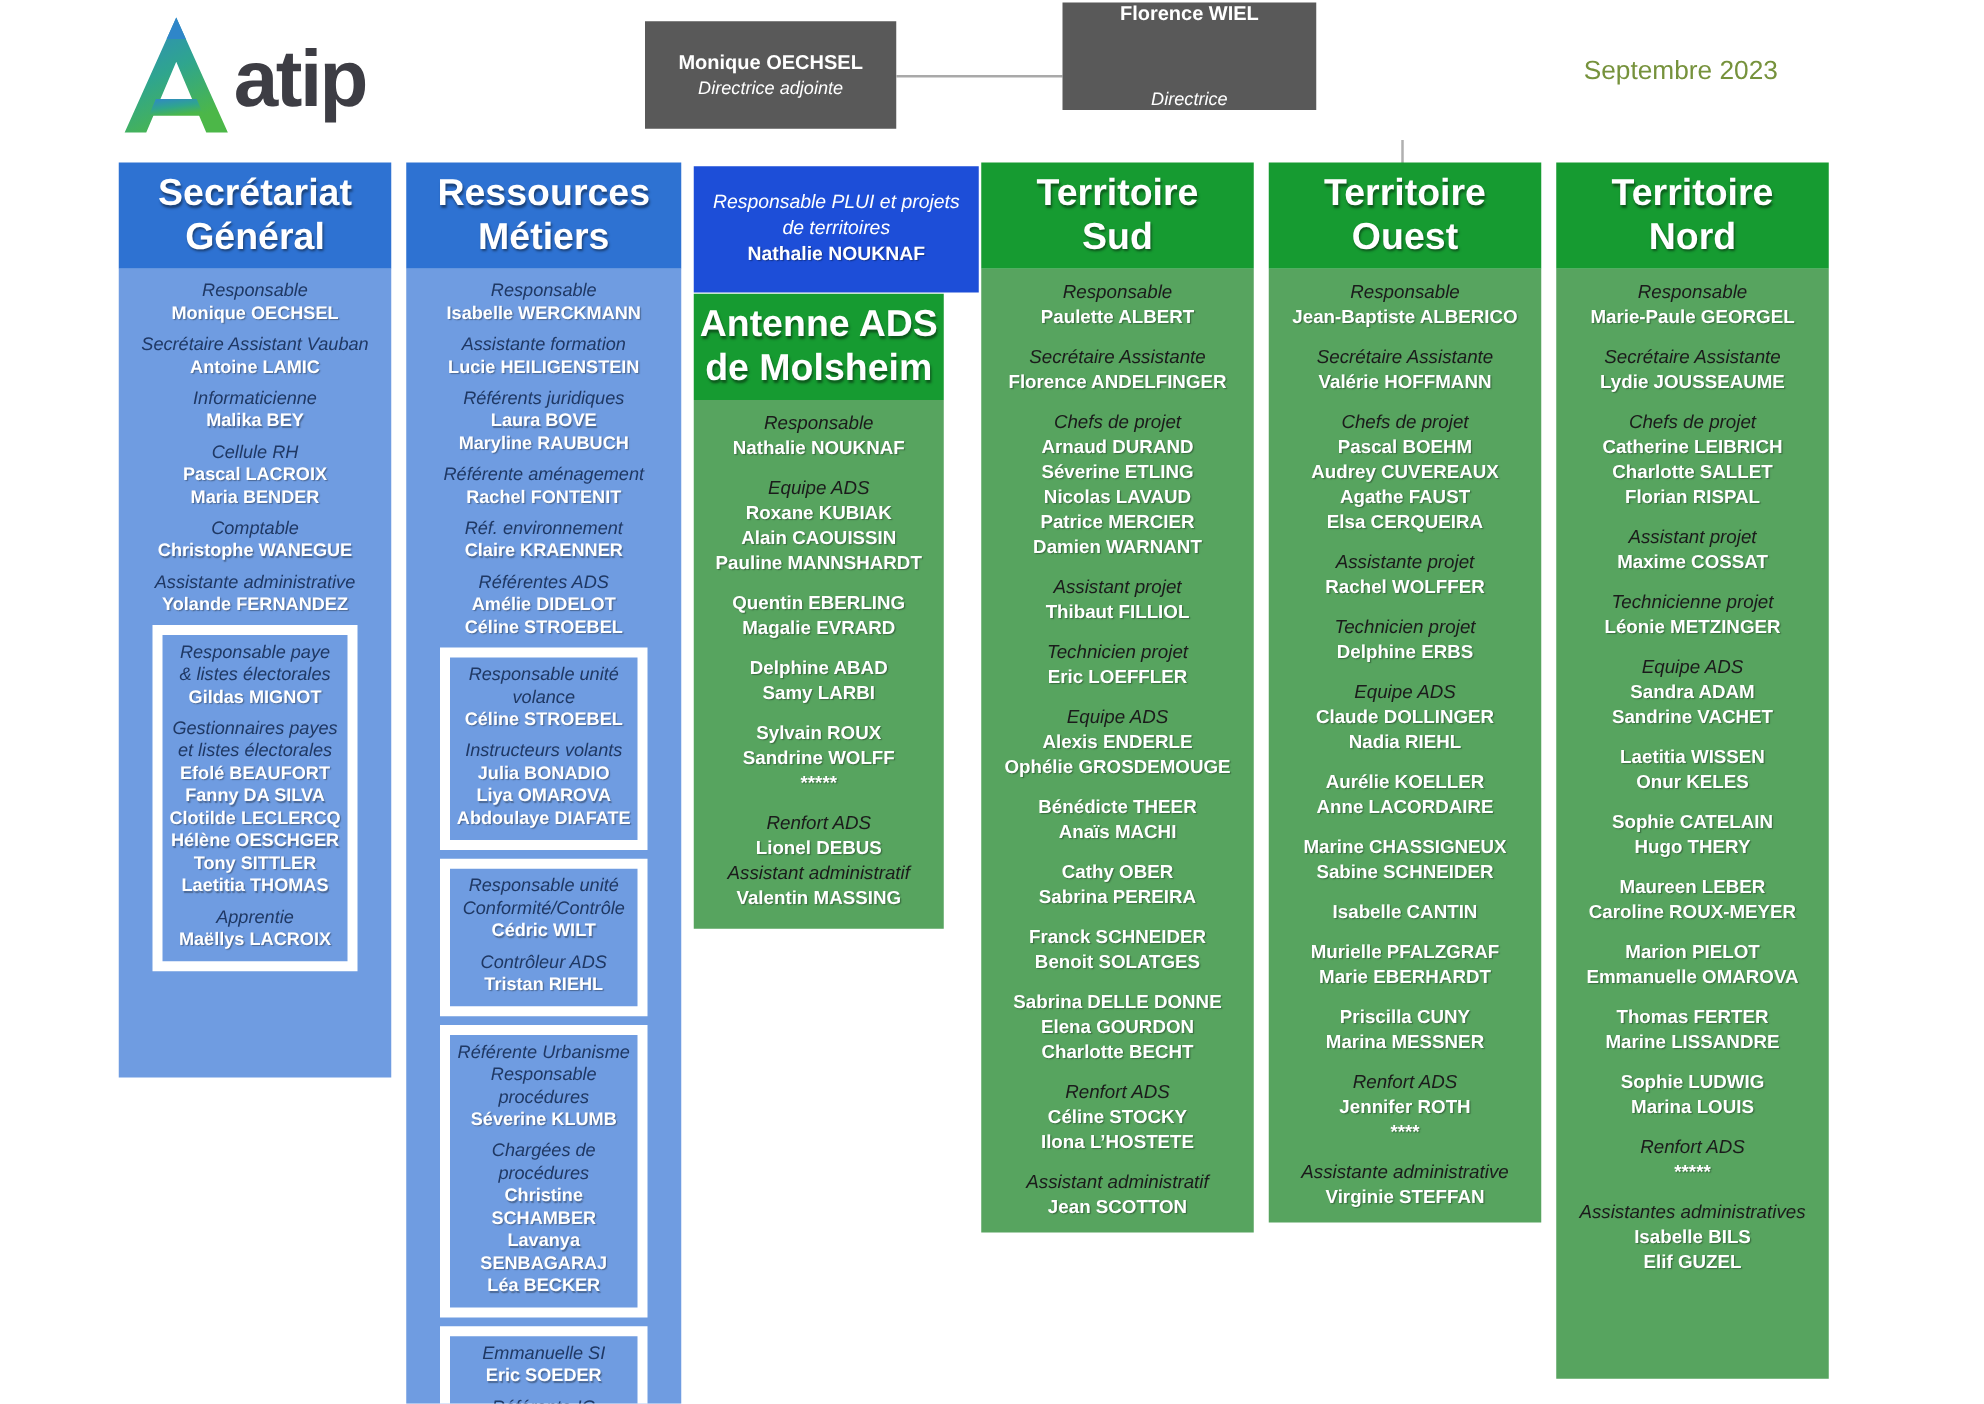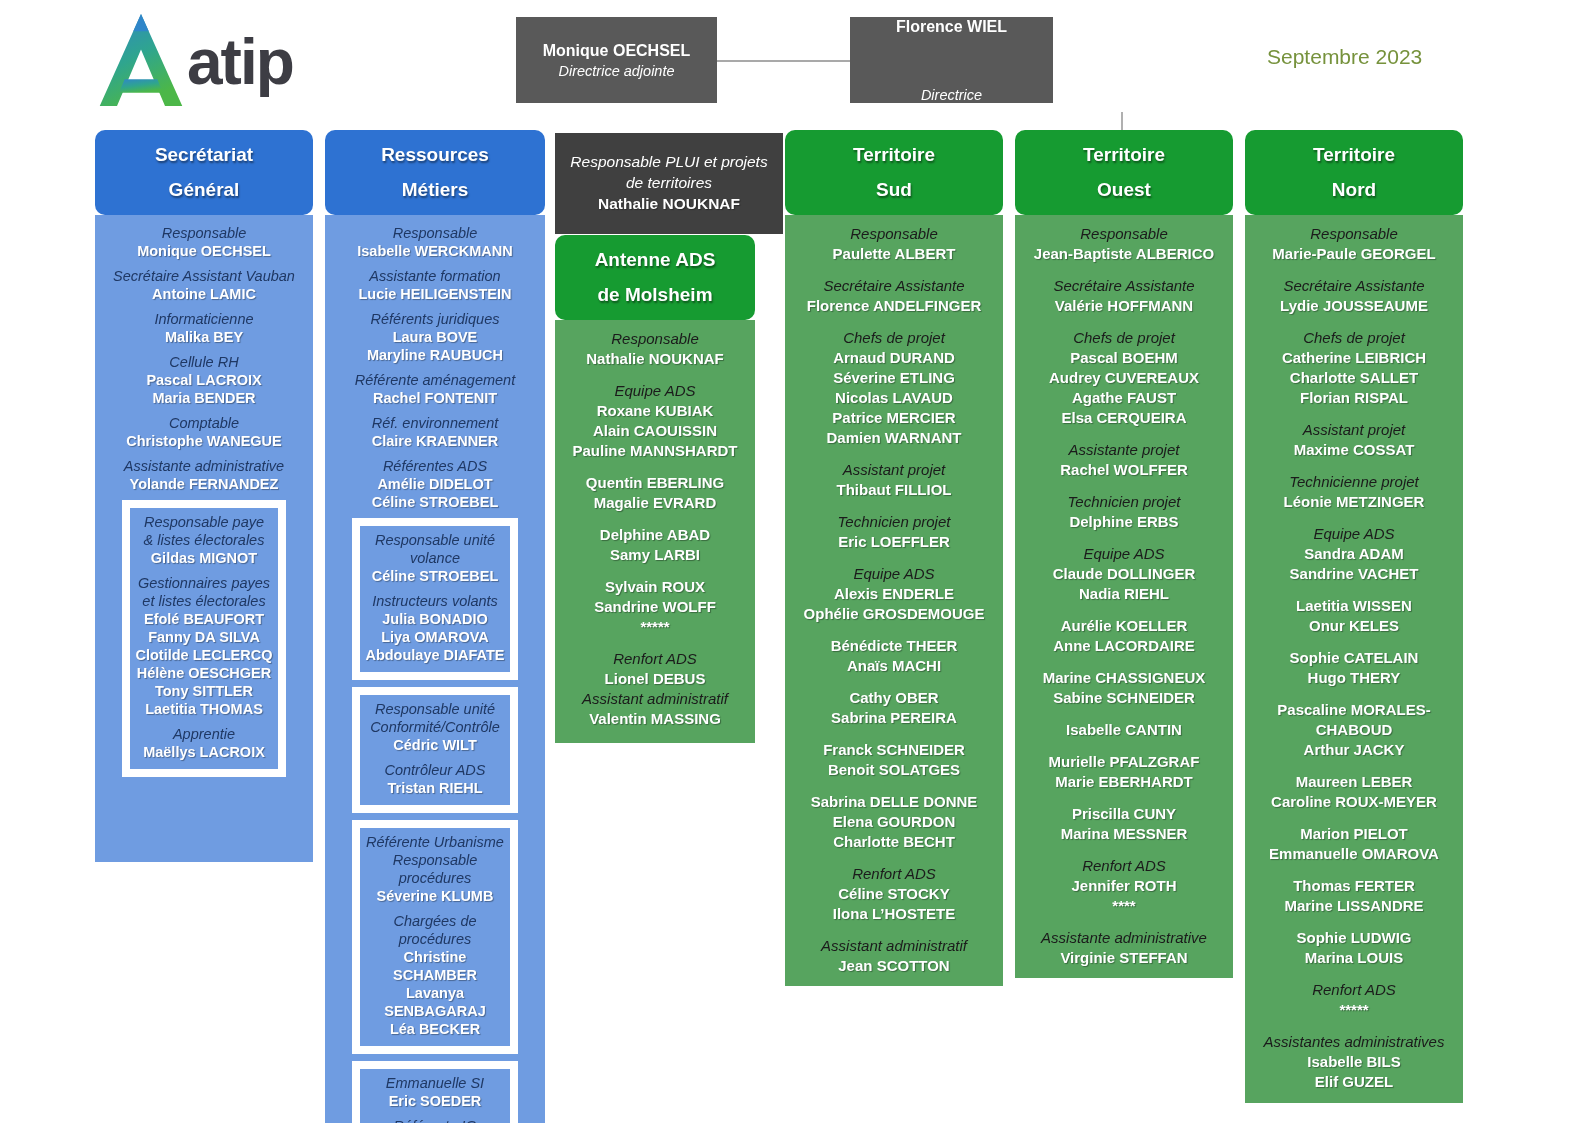--- a/index.html
+++ b/index.html
@@ -7,35 +7,35 @@
           font-family:"Liberation Sans",sans-serif;}
 
   
   .logo{position:absolute;left:95px;top:12px;display:flex;align-items:center;}
   .logo-text{font-size:64px;font-weight:bold;color:#3d3d44;letter-spacing:-2px;line-height:1;}
   .dir-box{position:absolute;background:#595959;color:#fff;display:flex;flex-direction:column;
            align-items:center;justify-content:center;text-align:center;}
   .dir-box .dname{font-size:16px;font-weight:bold;}
   .dir-box .drole{font-size:14.5px;font-style:italic;margin-top:3px;}
   .dir-box-1{left:516px;top:17px;width:201px;height:86px;}
-  .dir-box-2{left:850px;top:17px;width:203px;height:86px;gap:48px;}
+  .dir-box-2{left:850px;top:2px;width:203px;height:86px;gap:48px;}
   .connector{position:absolute;left:717px;top:60px;width:133px;height:2px;background:#a9a9a9;}
   .tick{position:absolute;left:1121px;top:112px;width:2px;height:20px;background:#b0b0b0;}
   .date{position:absolute;left:1267px;top:45px;font-size:21px;color:#76923c;}
 
   
   .col{position:absolute;display:flex;flex-direction:column;text-align:center;}
-  .col-header{color:#fff;font-weight:bold;font-size:19px;line-height:35px;padding:7px 0 8px;
-              text-shadow:1px 2px 2px rgba(0,0,0,.45);border-radius:10px;}
+  .col-header{color:#fff;font-weight:bold;font-size:30px;line-height:35px;padding:7px 0 8px;
+              text-shadow:1px 2px 2px rgba(0,0,0,.45);}
   .blue  .col-header{background:#2e72d2;}
   .green .col-header{background:#169b31;text-align:center;}
   .col-body{flex:1;padding:9px 3px 10px;}
   .blue  .col-body{background:#6f9ce1;}
   .green .col-body{background:#57a45f;}
-  .green-solid{background:#404040;padding:9px 4px 10px;justify-content:center;}
+  .green-solid{background:#1d4ed8;padding:9px 4px 10px;justify-content:center;}
 
   .line{white-space:pre-wrap;}
   .blue .line{font-size:14.5px;line-height:18px;}
   .green .line,.green-solid .line{font-size:15px;line-height:20px;}
   .role{font-style:italic;}
   .blue .role{color:#1f3864;}
   .green .role{color:#1b1b1b;}
   .green-solid .role{color:#fff;}
   .green-solid .line{font-size:15.5px;line-height:21px;}
   .pname{color:#fff;font-weight:bold;text-shadow:1px 1px 1px rgba(0,0,0,.35);}
@@ -441,24 +441,20 @@
           </div>
           <div class="group">
             <div class="line pname">Laetitia WISSEN</div>
             <div class="line pname">Onur KELES</div>
           </div>
           <div class="group">
             <div class="line pname">Sophie CATELAIN</div>
             <div class="line pname">Hugo THERY</div>
           </div>
           <div class="group">
-            <div class="line pname">Pascaline MORALES-CHABOUD</div>
-            <div class="line pname">Arthur JACKY</div>
-          </div>
-          <div class="group">
             <div class="line pname">Maureen LEBER</div>
             <div class="line pname">Caroline ROUX-MEYER</div>
           </div>
           <div class="group">
             <div class="line pname">Marion PIELOT</div>
             <div class="line pname">Emmanuelle OMAROVA</div>
           </div>
           <div class="group">
             <div class="line pname">Thomas FERTER</div>
             <div class="line pname">Marine LISSANDRE</div>

